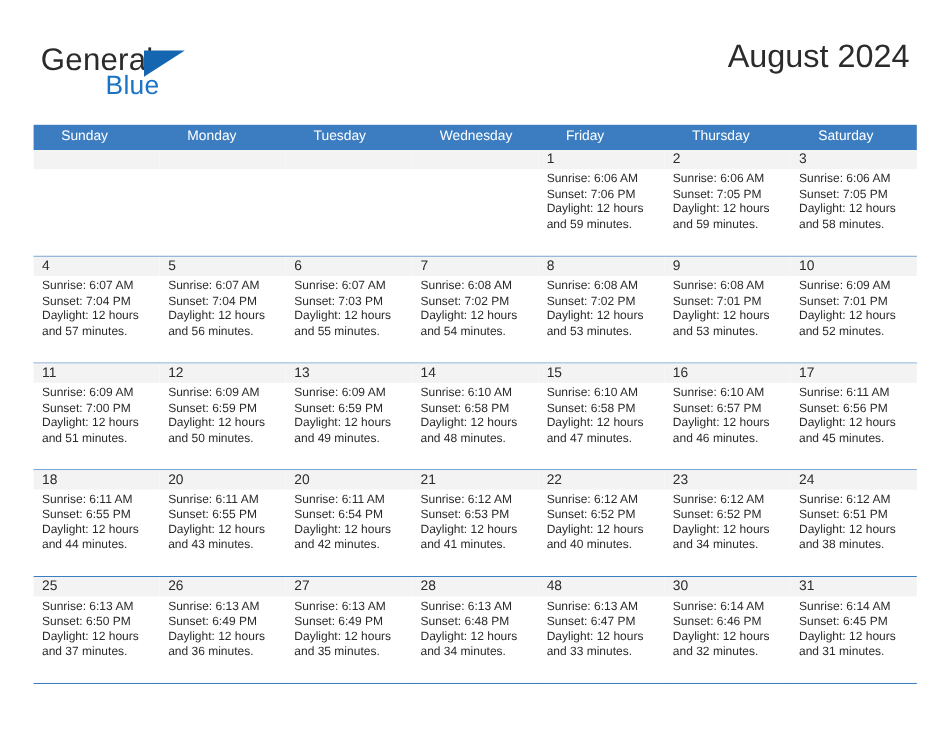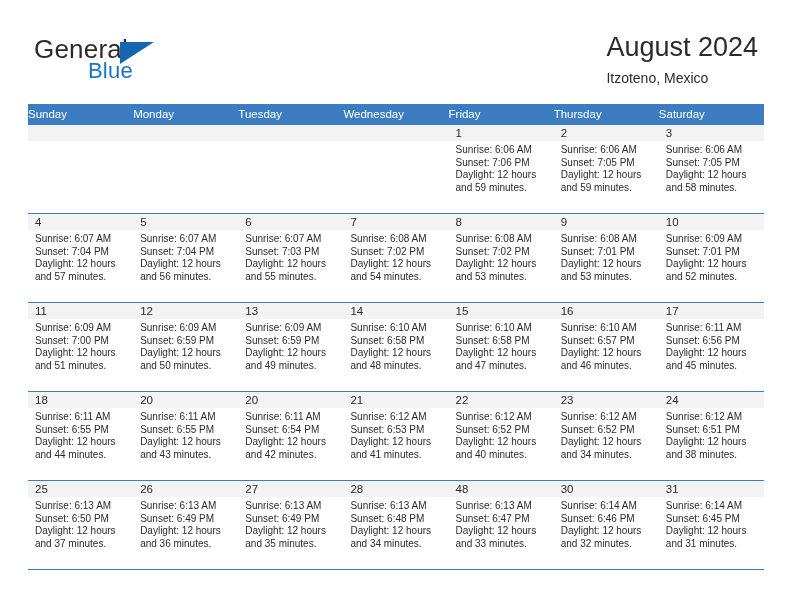--- a/index.html
+++ b/index.html
@@ -58,21 +58,21 @@
     top: 6px;
     width: 0; height: 0;
     border-left: 34px solid #1566b0;
     border-bottom: 22px solid transparent;
   }
 
   .title-block {
     position: absolute;
     right: 34px;
     top: 30px;
-    text-align: left;
+    text-align: center;
   }
   .cal-title {
     font-size: 27px;
     color: #2b2b2b;
     line-height: 34px;
     font-weight: 400;
     white-space: nowrap;
   }
   .cal-subtitle {
     margin-top: 5px;
@@ -94,21 +94,21 @@
     display: flex;
     width: 100%;
     background: #3b7dc0;
     height: 21px;
   }
   .weekday {
     flex: 1 1 0;
     color: #ffffff;
     font-size: 11.5px;
     line-height: 21px;
-    padding-left: 0;
+    padding-left: 23px;
     white-space: nowrap;
     overflow: hidden;
   }
 
   .week {
     display: flex;
     width: 100%;
     border-bottom: 1.5px solid #3b7dc0;
   }
   .week:last-child { border-bottom: 1.5px solid #3b7dc0; }
@@ -146,21 +146,20 @@
   <div class="topbar">
 
     <div class="brand">
       <span class="brand-general">General</span>
       <span class="brand-triangle"></span>
       <span class="brand-blue">Blue</span>
     </div>
 
     <div class="title-block">
       <div class="cal-title">August 2024</div>
-      <div class="cal-subtitle">Itzoteno, Mexico</div>
     </div>
 
   </div>
 
   <div class="calendar">
     <div class="weekdays">
         <div class="weekday">Sunday</div>
         <div class="weekday">Monday</div>
         <div class="weekday">Tuesday</div>
         <div class="weekday">Wednesday</div>

